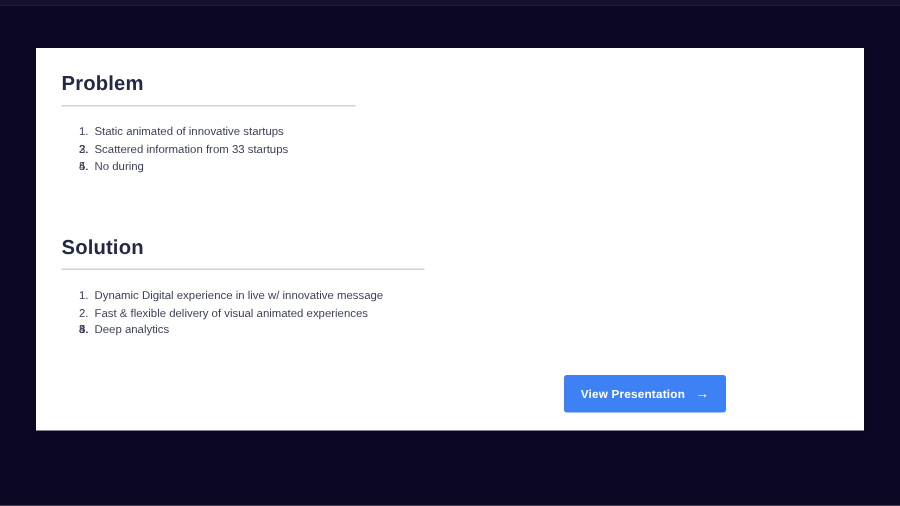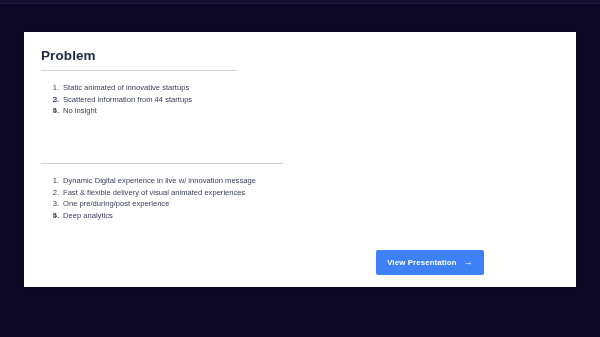--- a/index.html
+++ b/index.html
@@ -139,46 +139,46 @@
       <ol class="items">
         <li>
           <span class="num">1.</span>
           <span>Static animated of innovative startups</span>
         </li>
         <li>
           <span class="num">2.</span>
         </li>
         <li>
           <span class="num">3.</span>
-          <span>Scattered information from 44 startups</span>
+          <span>Scattered information from 33 startups</span>
         </li>
         <li>
           <span class="num">4.</span>
         </li>
         <li>
           <span class="num">5.</span>
-          <span>No insight</span>
+          <span>No during</span>
         </li>
       </ol>
     </div>
 
     <div class="section solution">
+      <div class="section-title">Solution</div>
       <div class="section-rule"></div>
       <ol class="items">
         <li>
           <span class="num">1.</span>
-          <span>Dynamic Digital experience in live w/ innovation message</span>
+          <span>Dynamic Digital experience in live w/ innovative message</span>
         </li>
         <li>
           <span class="num">2.</span>
           <span>Fast &amp; flexible delivery of visual animated experiences</span>
         </li>
         <li>
           <span class="num">3.</span>
-          <span>One pre/during/post experience</span>
         </li>
         <li>
           <span class="num">4.</span>
         </li>
         <li>
           <span class="num">5.</span>
           <span>Deep analytics</span>
         </li>
       </ol>
     </div>

